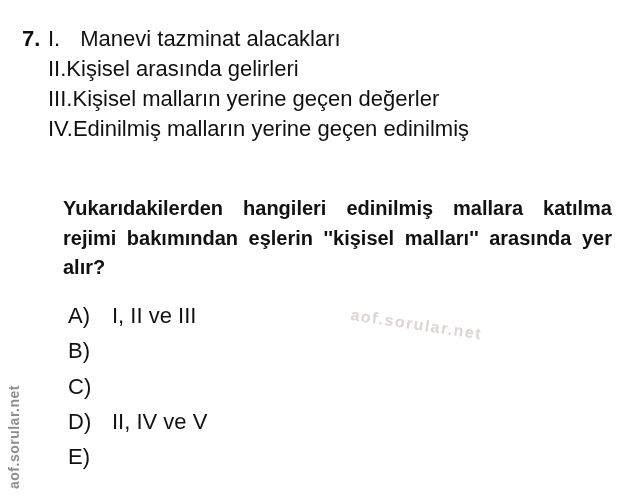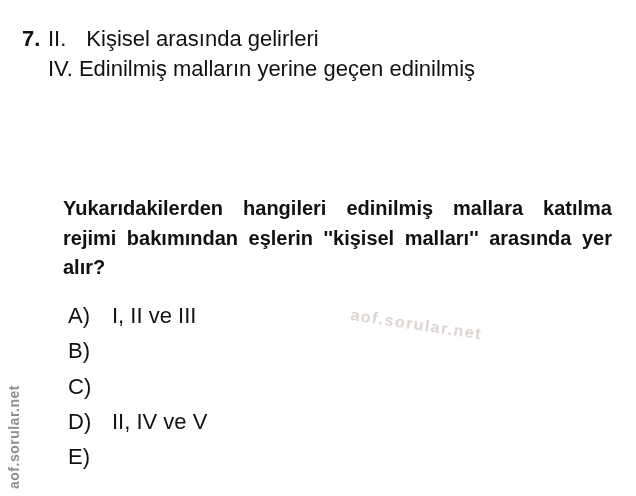--- a/index.html
+++ b/index.html
@@ -25,21 +25,21 @@
 
   
   .roman-list {
     position: absolute;
     left: 48px;
     top: 24px;
     font-size: 22px;
     line-height: 30px;
     white-space: nowrap;
   }
-  .roman-list .num { margin-right: 6px; }
+  .roman-list .num { }
   .roman-list .line:first-child .num { margin-right: 20px; }
 
   
   .stem {
     position: absolute;
     left: 63px;
     top: 194px;
     width: 549px;
     font-size: 20px;
     font-weight: bold;
@@ -94,21 +94,27 @@
 </style>
 </head>
 <body>
 
 <div class="page">
 
   <div class="q-num">7.</div>
 
   <div class="roman-list">
     <div class="line">
+      <span class="num">I.</span><span>Manevi tazminat alacakları</span>
+    </div>
+    <div class="line">
       <span class="num">II.</span><span>Kişisel arasında gelirleri</span>
+    </div>
+    <div class="line">
+      <span class="num">III.</span><span>Kişisel malların yerine geçen değerler</span>
     </div>
     <div class="line">
       <span class="num">IV.</span><span>Edinilmiş malların yerine geçen edinilmiş</span>
     </div>
   </div>
 
   <div class="stem">Yukarıdakilerden hangileri edinilmiş mallara katılma rejimi bakımından eşlerin ''kişisel malları'' arasında yer alır?</div>
 
   <div class="options">
     <div class="option">

